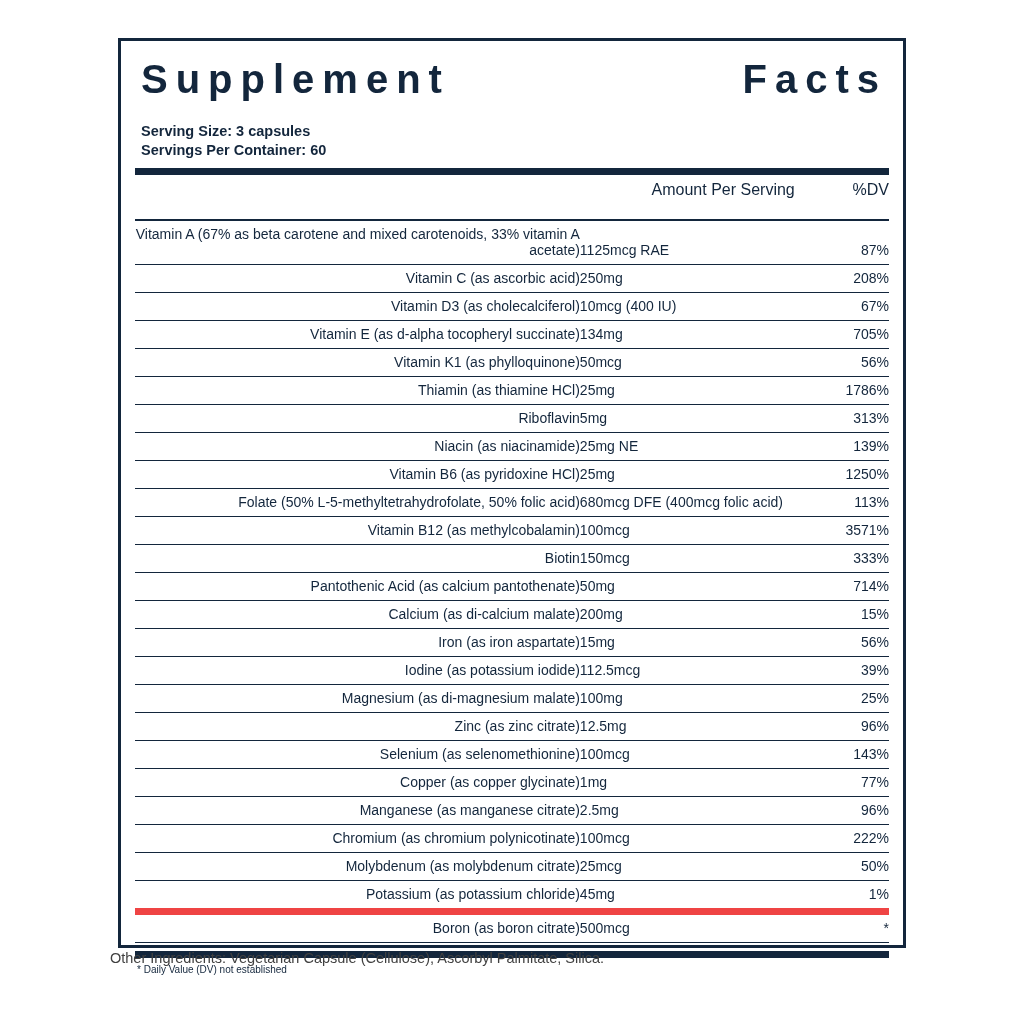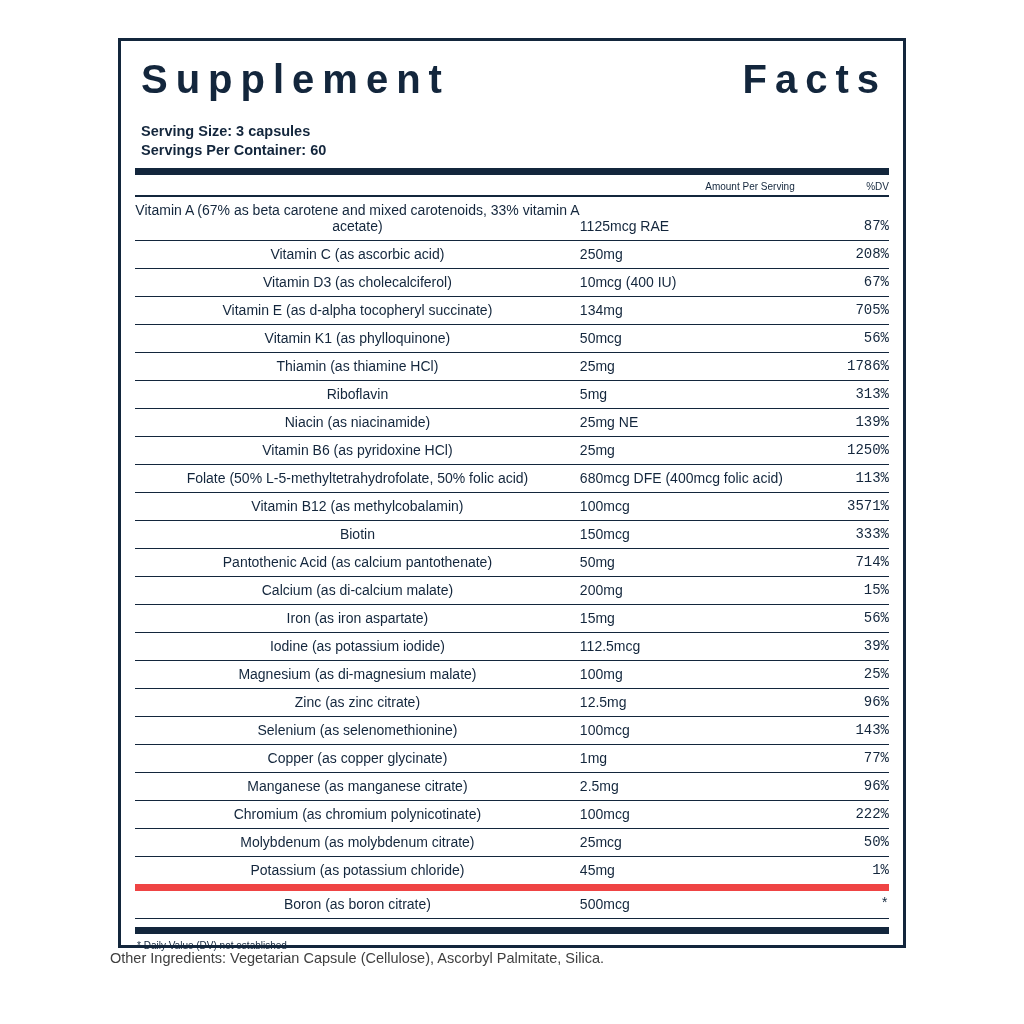--- a/index.html
+++ b/index.html
@@ -75,33 +75,33 @@
   table.facts col.c-amt  { width: 28.5%; }
   table.facts col.c-dv   { width: 12.5%; }
 
   table.facts th, table.facts td {
     padding: 5.5px 0 5.5px 0;
     vertical-align: bottom;
     font-weight: normal;
   }
   table.facts thead th {
     border-bottom: 2px solid #13263c;
-    padding-bottom: 3px;
-    font-size: 10px;
+    padding-bottom: 20px;
+    font-size: 16px;
   }
   th.h-name { text-align: left; }
   th.h-amt  { text-align: right; padding-right: 4px; }
   th.h-dv   { text-align: right; padding-right: 4px; }
 
   table.facts tbody td {
     border-bottom: 1px solid #13263c;
   }
-  td.n { text-align: center; padding-left: 2px; }
+  td.n { text-align: right; padding-left: 2px; }
   td.a { padding-right: 4px; }
-  td.d { text-align: right; padding-right: 4px; font-family: Liberation Mono, monospace; }
+  td.d { text-align: right; padding-right: 4px; }
 
   tbody tr.last-main td { border-bottom: 7px solid #ef4444; }
   tbody tr.last-row td { border-bottom: none; }
 
   .footnote {
     font-size: 10px;
     padding-left: 2px;
     padding-top: 6px;
   }
   .other {

